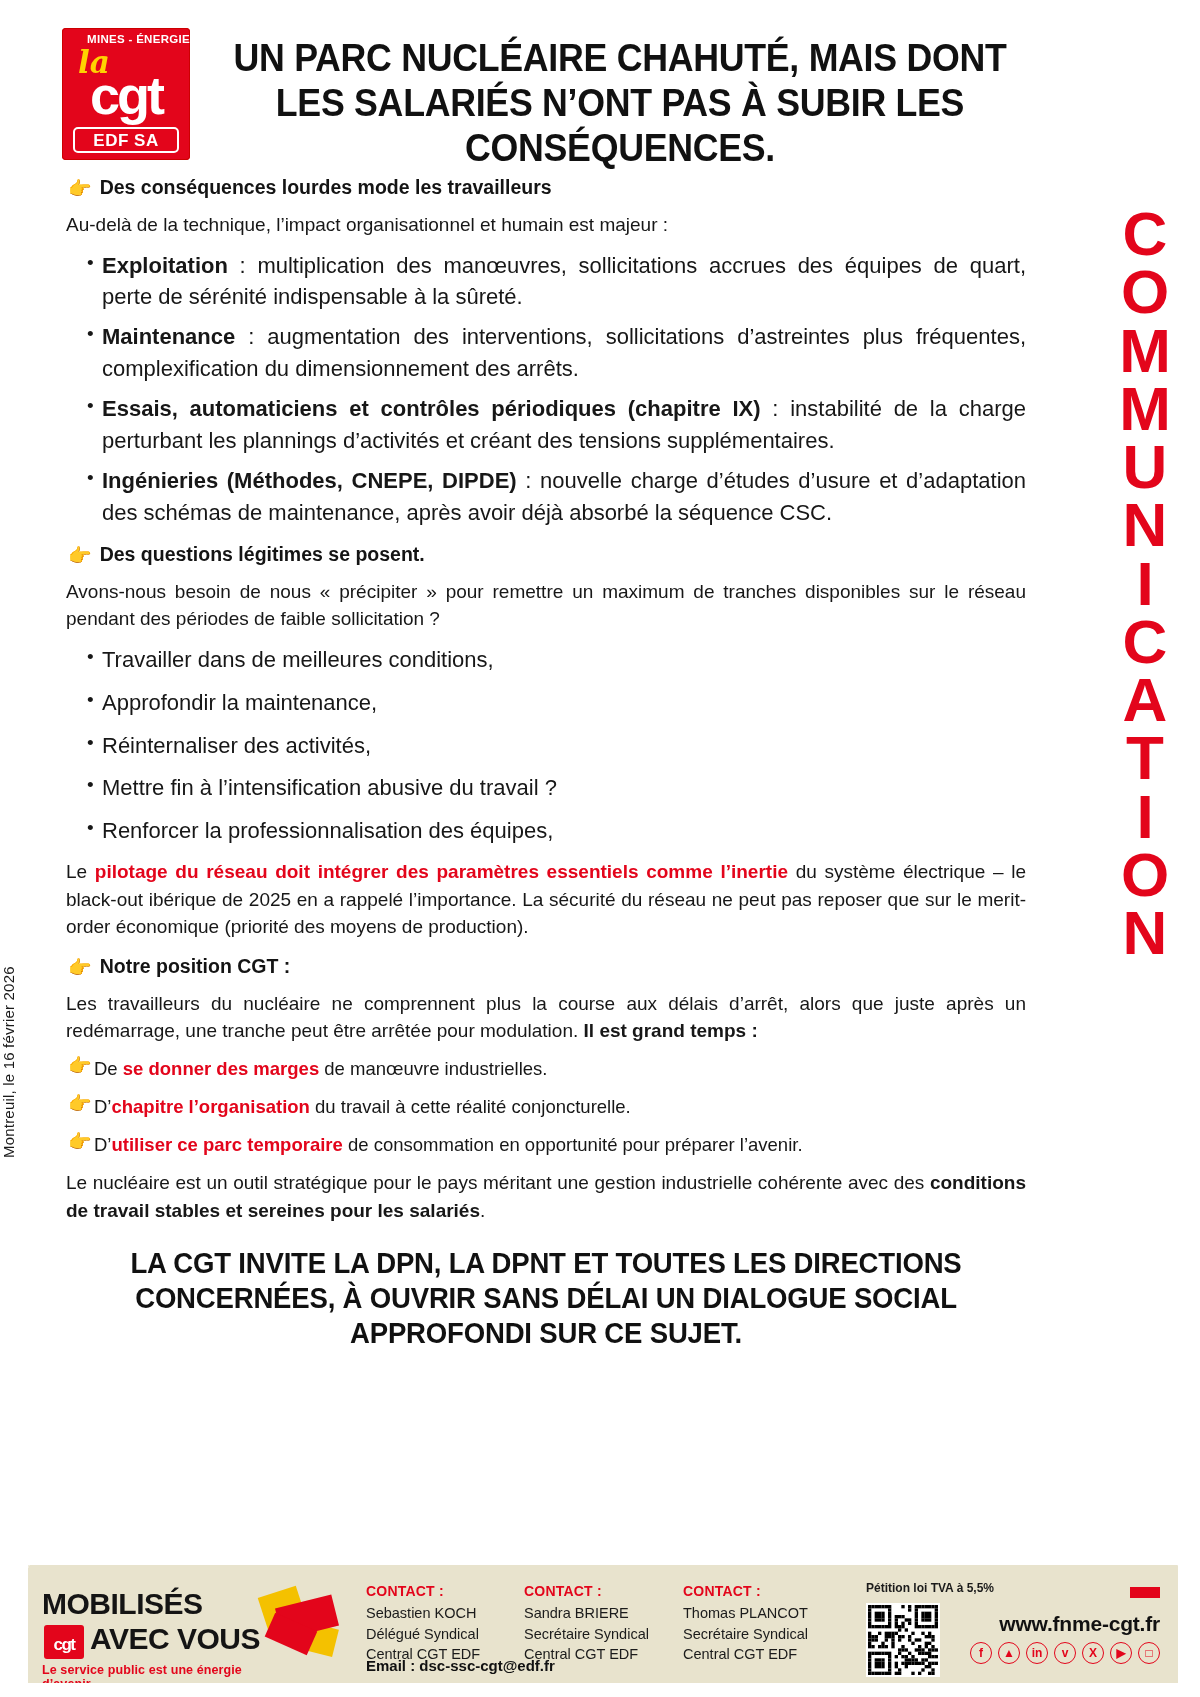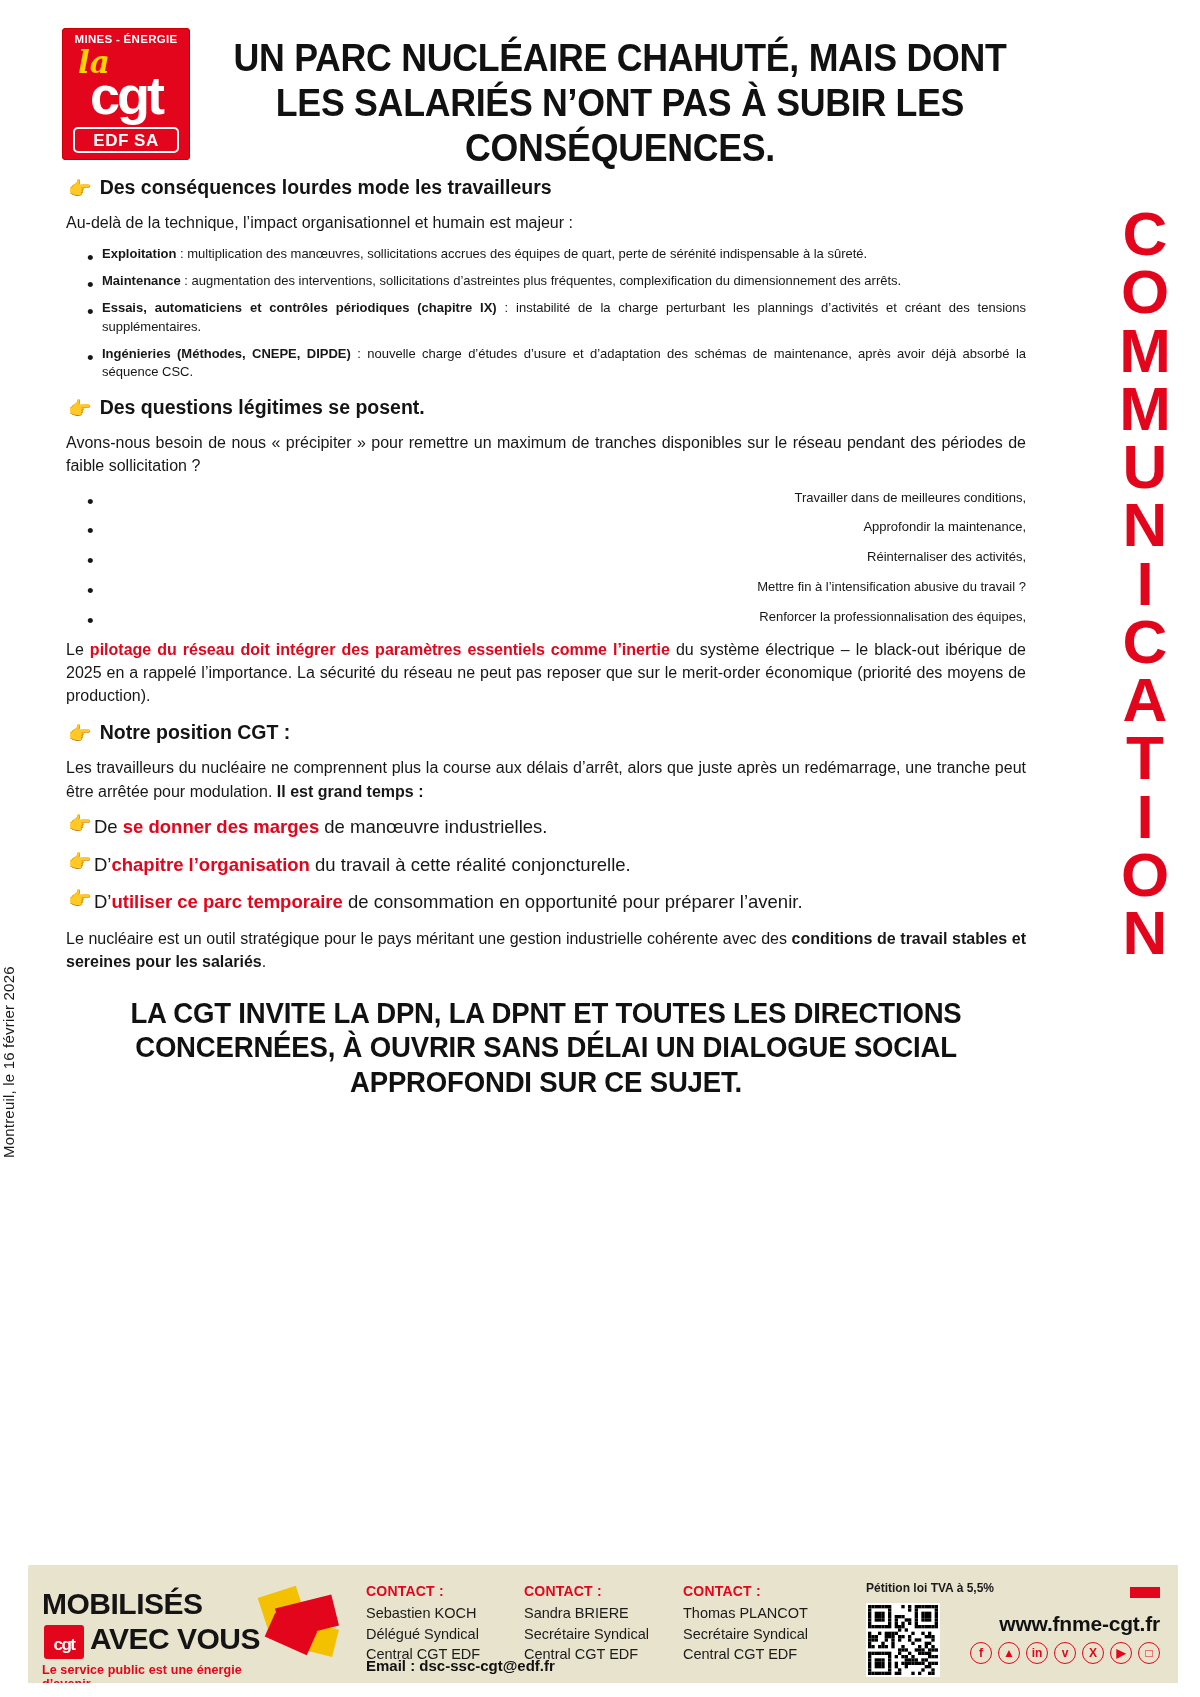--- a/index.html
+++ b/index.html
@@ -53,21 +53,21 @@
   .logo {
     position: absolute;
     left: 62px; top: 28px;
     width: 128px; height: 132px;
     background: #e3051b;
     border-radius: 4px;
     box-shadow: 0 0 0 1px #c00 inset;
   }
   .logo .mines {
     position: absolute; top: 5px; left: 0; width: 100%;
-    text-align: center;
+    text-align: right;
     color: #ffffff;
     font-size: 11.5px;
     font-weight: bold;
     letter-spacing: .3px;
   }
   .logo .la {
     position: absolute; top: 16px; left: 16px;
     color: #ffd200;
     font-family: "DejaVu Serif", serif;
     font-style: italic;
@@ -125,48 +125,48 @@
     display: flex; align-items: baseline; gap: 8px;
   }
   .sec-head:first-child { margin-top: 0; }
   .hand {
     color: #f7c948;
     font-size: 19px;
     line-height: 1;
     position: relative; top: 1px;
   }
   p.para {
-    font-size: 16px;
+    font-size: 19px;
     line-height: 1.45;
     color: #171717;
     text-align: justify;
     margin-bottom: 11px;
   }
   p.para.nojust { text-align: left; }
   ul.bullets {
     list-style: none;
     margin: 0 0 10px 0;
   }
   ul.bullets > li {
-    font-size: 13px;
+    font-size: 22px;
     line-height: 1.45;
     color: #171717;
     text-align: justify;
     padding-left: 36px;
     position: relative;
     margin-bottom: 8px;
   }
   ul.bullets > li:before {
     content: "\2022";
     position: absolute;
     left: 21px; top: -1px;
     font-size: 19px;
     color: #171717;
   }
-  ul.bullets.plain > li { text-align: right; margin-bottom: 11px; }
+  ul.bullets.plain > li { text-align: left; margin-bottom: 11px; }
   b, .b { font-weight: bold; }
   .red { color: #e3051b; font-weight: bold; }
   .arrow-line {
     font-size: 18.5px;
     line-height: 1.45;
     color: #171717;
     margin-bottom: 11px;
     padding-left: 28px;
     position: relative;
   }

